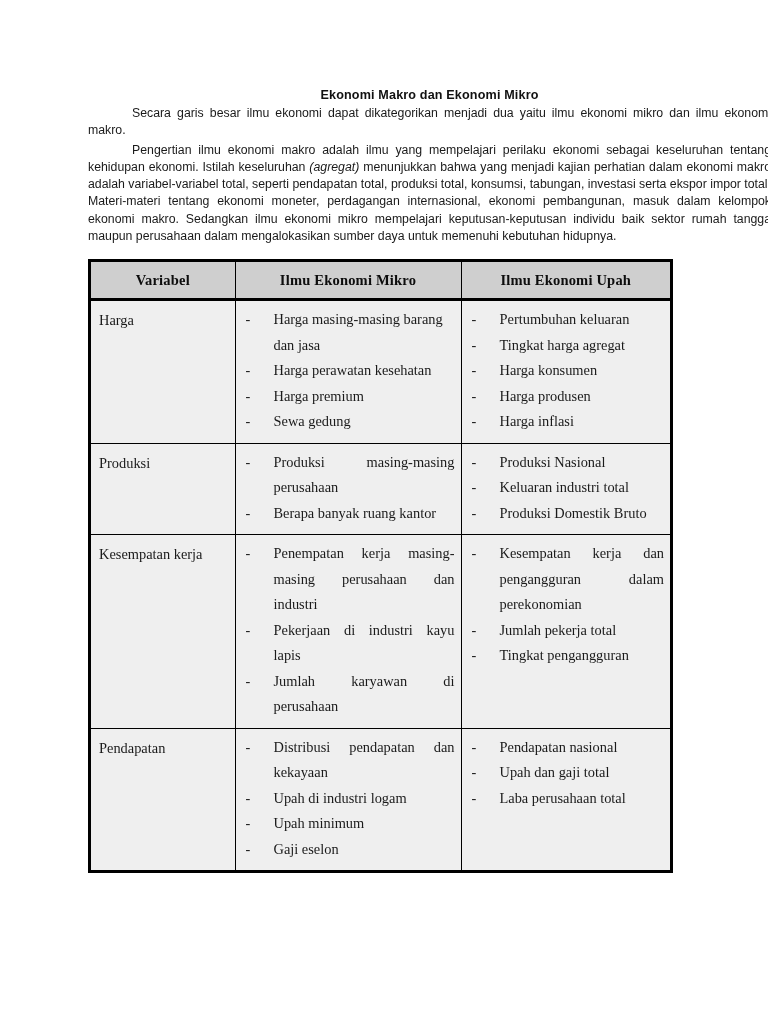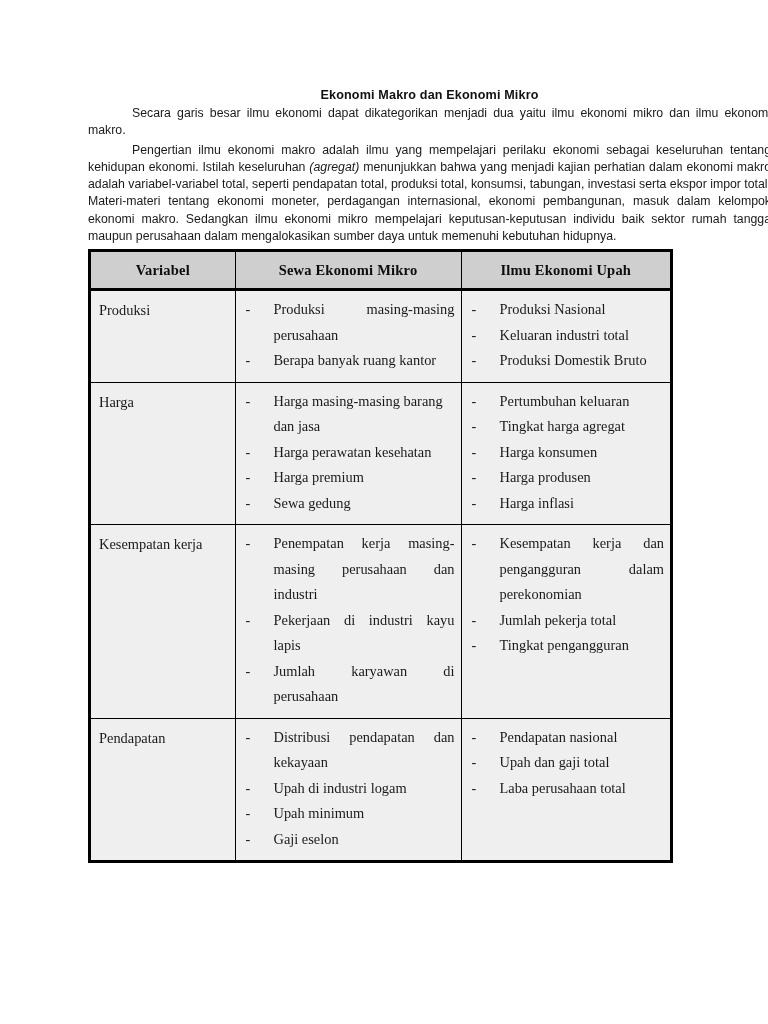--- a/index.html
+++ b/index.html
@@ -53,21 +53,21 @@
     text-indent: 44px;
     color: #1a1a1a;
   }
   p.para + p.para {
     margin-top: 2px;
   }
   p.para i { }
 
   
   .tbl-wrap {
-    margin-top: 4px;
+    margin-top: 14px;
     width: 585px;
     border: 3px solid #000;
     box-sizing: border-box;
     background: #efefef;
   }
   table.cmp {
     border-collapse: collapse;
     width: 100%;
     table-layout: fixed;
     font-family: "Liberation Serif", serif;
@@ -148,28 +148,78 @@
     <div class="tbl-wrap">
       <table class="cmp">
         <colgroup>
           <col class="c1">
             <col class="c2">
             <col class="c3">
         </colgroup>
         <thead>
           <tr>
             <th class="hcell-first">Variabel</th>
-            <th>Sewa Ekonomi Mikro</th>
+            <th>Ilmu Ekonomi Mikro</th>
             <th class="hcell-last">Ilmu Ekonomi Upah</th>
           </tr>
         </thead>
         <tbody>
 
           <tr>
             <td class="var-col">
+              <span class="var-label">Harga</span>
+            </td>
+            <td>
+              <ul class="dash">
+                <li>
+                    <span class="dash-mark">-</span>
+                    <span class="li-text nojust">Harga masing-masing barang dan jasa</span>
+                  </li>
+                <li>
+                    <span class="dash-mark">-</span>
+                    <span class="li-text nojust">Harga perawatan kesehatan</span>
+                  </li>
+                <li>
+                    <span class="dash-mark">-</span>
+                    <span class="li-text nojust">Harga premium</span>
+                  </li>
+                <li>
+                    <span class="dash-mark">-</span>
+                    <span class="li-text nojust">Sewa gedung</span>
+                  </li>
+              </ul>
+            </td>
+            <td class="makro-col">
+              <ul class="dash">
+                <li>
+                    <span class="dash-mark">-</span>
+                    <span class="li-text nojust">Pertumbuhan keluaran</span>
+                  </li>
+                <li>
+                    <span class="dash-mark">-</span>
+                    <span class="li-text nojust">Tingkat harga agregat</span>
+                  </li>
+                <li>
+                    <span class="dash-mark">-</span>
+                    <span class="li-text nojust">Harga konsumen</span>
+                  </li>
+                <li>
+                    <span class="dash-mark">-</span>
+                    <span class="li-text nojust">Harga produsen</span>
+                  </li>
+                <li>
+                    <span class="dash-mark">-</span>
+                    <span class="li-text nojust">Harga inflasi</span>
+                  </li>
+              </ul>
+            </td>
+          </tr>
+
+          <tr>
+            <td class="var-col">
               <span class="var-label">Produksi</span>
             </td>
             <td>
               <ul class="dash">
                 <li>
                     <span class="dash-mark">-</span>
                     <span class="li-text">Produksi masing-masing perusahaan</span>
                   </li>
                 <li>
                     <span class="dash-mark">-</span>
@@ -183,70 +233,20 @@
                     <span class="dash-mark">-</span>
                     <span class="li-text nojust">Produksi Nasional</span>
                   </li>
                 <li>
                     <span class="dash-mark">-</span>
                     <span class="li-text nojust">Keluaran industri total</span>
                   </li>
                 <li>
                     <span class="dash-mark">-</span>
                     <span class="li-text">Produksi Domestik Bruto</span>
-                  </li>
-              </ul>
-            </td>
-          </tr>
-
-          <tr>
-            <td class="var-col">
-              <span class="var-label">Harga</span>
-            </td>
-            <td>
-              <ul class="dash">
-                <li>
-                    <span class="dash-mark">-</span>
-                    <span class="li-text nojust">Harga masing-masing barang dan jasa</span>
-                  </li>
-                <li>
-                    <span class="dash-mark">-</span>
-                    <span class="li-text nojust">Harga perawatan kesehatan</span>
-                  </li>
-                <li>
-                    <span class="dash-mark">-</span>
-                    <span class="li-text nojust">Harga premium</span>
-                  </li>
-                <li>
-                    <span class="dash-mark">-</span>
-                    <span class="li-text nojust">Sewa gedung</span>
-                  </li>
-              </ul>
-            </td>
-            <td class="makro-col">
-              <ul class="dash">
-                <li>
-                    <span class="dash-mark">-</span>
-                    <span class="li-text nojust">Pertumbuhan keluaran</span>
-                  </li>
-                <li>
-                    <span class="dash-mark">-</span>
-                    <span class="li-text nojust">Tingkat harga agregat</span>
-                  </li>
-                <li>
-                    <span class="dash-mark">-</span>
-                    <span class="li-text nojust">Harga konsumen</span>
-                  </li>
-                <li>
-                    <span class="dash-mark">-</span>
-                    <span class="li-text nojust">Harga produsen</span>
-                  </li>
-                <li>
-                    <span class="dash-mark">-</span>
-                    <span class="li-text nojust">Harga inflasi</span>
                   </li>
               </ul>
             </td>
           </tr>
 
           <tr>
             <td class="var-col">
               <span class="var-label">Kesempatan kerja</span>
             </td>
             <td>

